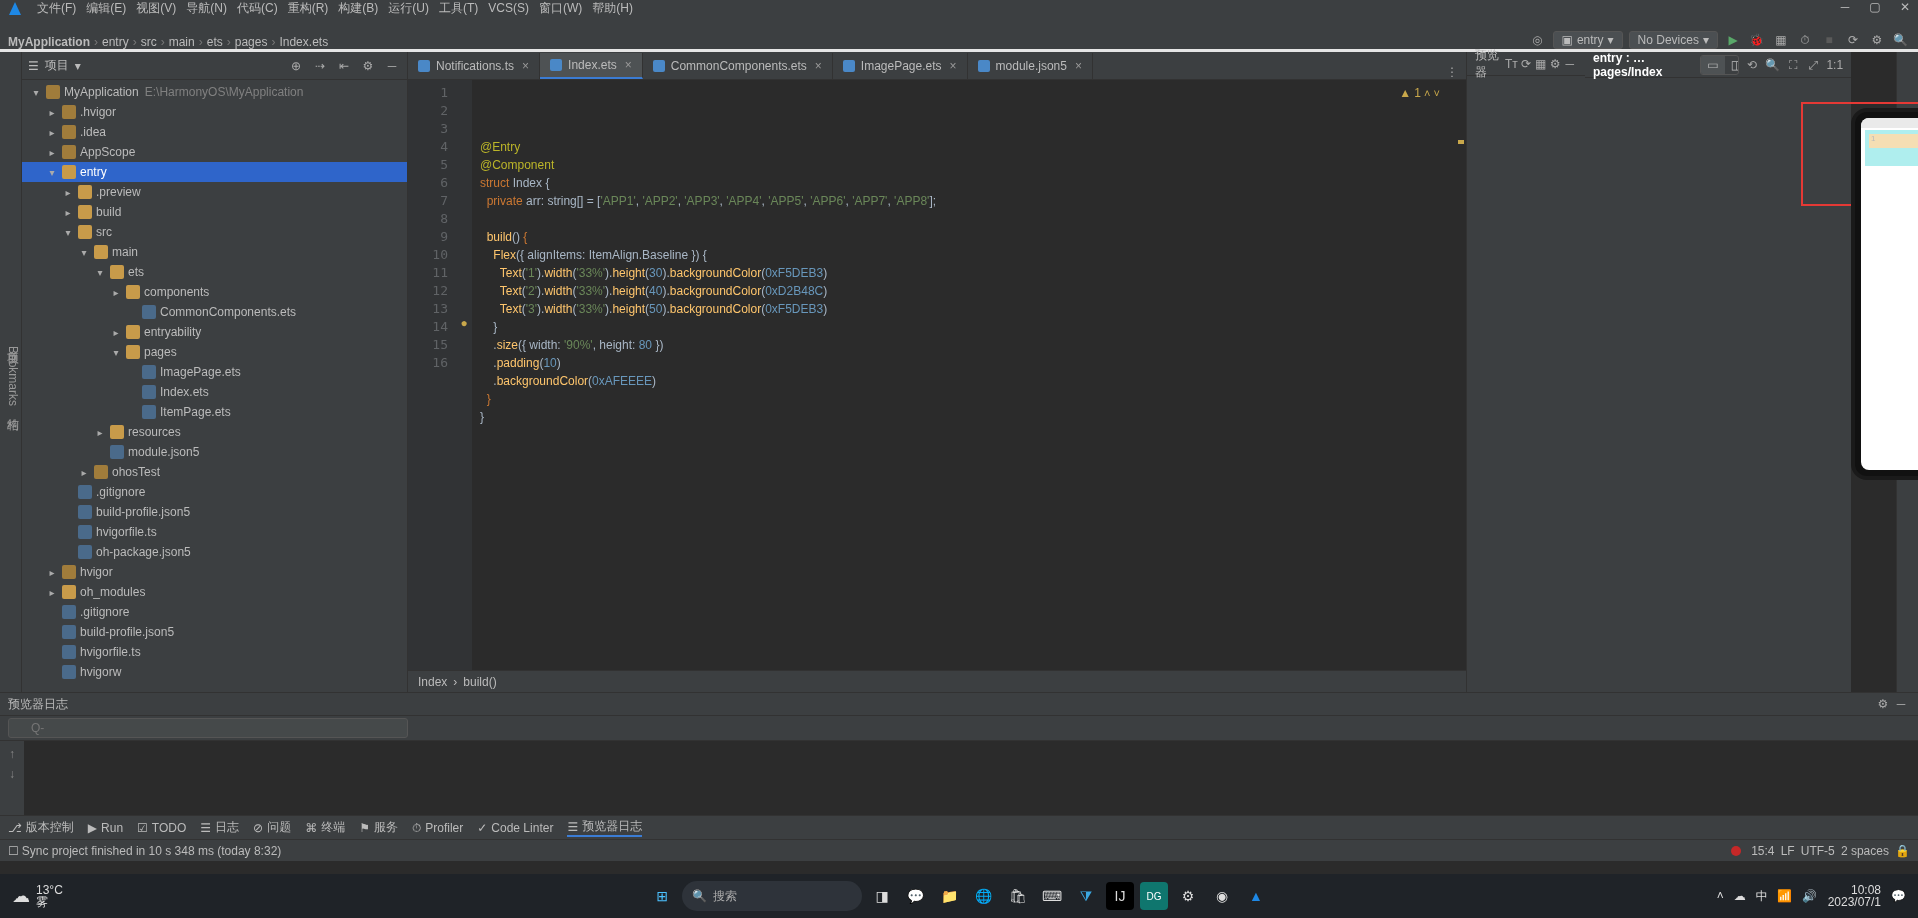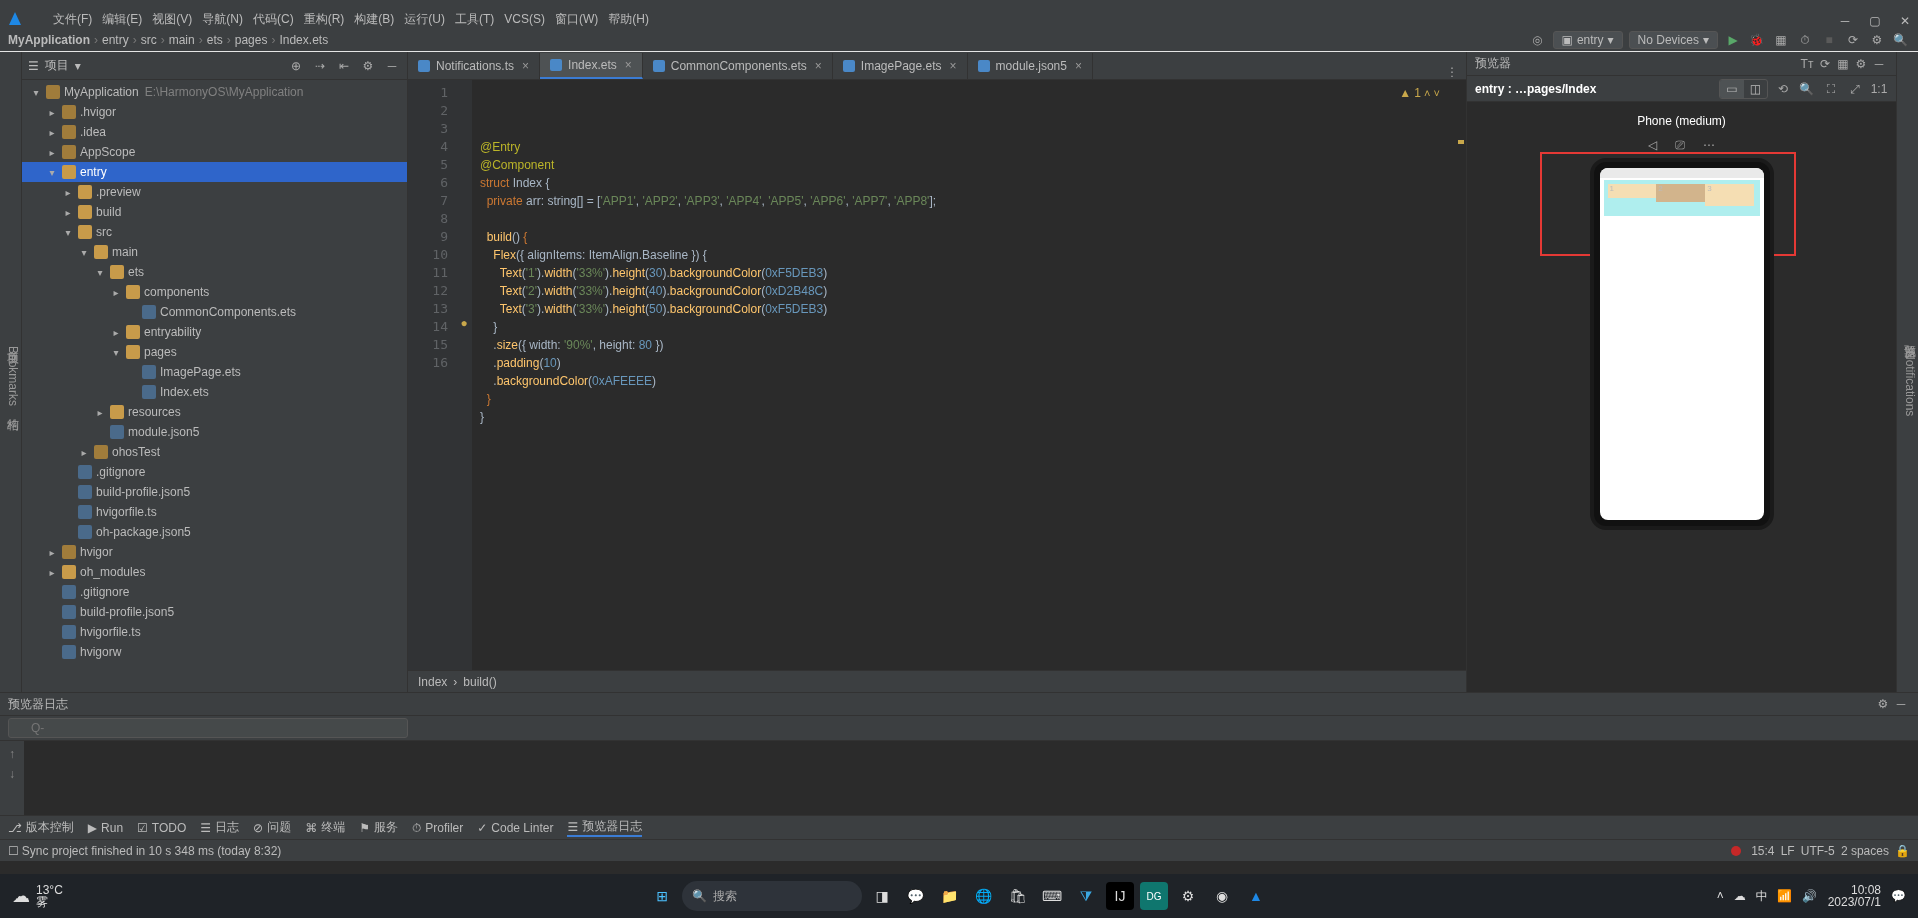--- a/index.html
+++ b/index.html
@@ -1,23 +1,23 @@
 <!DOCTYPE html>
 <html><head>
 <meta charset="utf-8">
 <style>
 *{margin:0;padding:0;box-sizing:border-box;font-family:"Microsoft YaHei",Arial,sans-serif;font-size:12px;user-select:none}
 body{background:#2b2b2b;color:#bbb;width:1918px;height:918px;overflow:hidden;position:relative}
-.titlebar{height:28px;background:#3c3f41;display:flex;align-items:flex-end;padding:0 6px;gap:16px}
+.titlebar{height:28px;background:#3c3f41;display:flex;align-items:flex-start;padding:0 6px;gap:0}
 .titlebar .logo{width:18px;height:18px;margin-right:8px;display:inline-flex;align-items:center;justify-content:center}
 .menu-item{padding:0 5px;color:#bbb;cursor:pointer;font-size:12px}
 .title-text{margin-left:24px;color:#8a8a8a;flex:1}
 .winbtns{display:flex;gap:16px;margin-left:auto;color:#bbb}
 .winbtn{width:14px;text-align:center;cursor:pointer}
-.breadcrumb-bar{height:24px;background:#3c3f41;display:flex;align-items:center;padding:0 8px;border-bottom:1px solid #e5e5e5}
+.breadcrumb-bar{height:24px;background:#3c3f41;display:flex;align-items:flex-end;padding:0 8px;border-bottom:3px solid #e5e5e5}
 .bc-item{color:#bbb;cursor:pointer}
 .bc-sep{color:#777;margin:0 4px}
 .bc-right{margin-left:auto;display:flex;align-items:center;gap:6px}
 .pill{background:#4b4f52;border:1px solid #555;border-radius:3px;padding:1px 8px;display:flex;align-items:center;gap:4px;cursor:pointer;font-size:11px}
 .iconbtn{width:18px;height:18px;display:inline-flex;align-items:center;justify-content:center;cursor:pointer;color:#aaa}
 .main-row{display:flex;height:640px}
 .left-gutter{width:22px;background:#3c3f41;border-right:1px solid #323232;writing-mode:vertical-rl;text-align:center;padding-top:8px;font-size:11px;color:#999}
 .project-panel{width:386px;background:#3c3f41;display:flex;flex-direction:column;border-right:1px solid #323232}
 .panel-header{height:28px;display:flex;align-items:center;padding:0 6px;gap:6px;border-bottom:1px solid #323232}
 .panel-header .sp{flex:1}
@@ -44,21 +44,21 @@
 .code .kw{color:#cc7832}
 .code .dec{color:#bbb529}
 .code .str{color:#6a8759}
 .code .num{color:#6897bb}
 .code .fn{color:#ffc66d}
 .code .ty{color:#a9b7c6}
 .code .hl-line{position:absolute;left:0;right:0;height:18px;background:#323232;z-index:-1}
 .warn-badge{position:absolute;top:6px;right:26px;color:#c9a84b;font-size:11px}
 .minimap-stripe{position:absolute;top:60px;right:2px;width:6px;height:4px;background:#c9a84b}
 .code-breadcrumb{height:22px;background:#3c3f41;border-top:1px solid #323232;display:flex;align-items:center;padding:0 10px;gap:6px;color:#bbb;font-size:12px}
-.preview-panel{width:430px;background:#3c3f41;border-left:1px solid #323232;display:flex;flex-direction:column}
+.preview-panel{width:430px;background:#3c3f41;border-left:1px solid #323232;display:flex;flex-direction:row}
 .right-gutter{width:22px;background:#3c3f41;border-left:1px solid #323232;writing-mode:vertical-rl;text-align:center;padding-top:8px;font-size:11px;color:#999}
 .pv-head1{height:24px;display:flex;align-items:center;padding:0 8px;border-bottom:1px solid #323232}
 .pv-head1 .sp{flex:1}
 .pv-head2{height:26px;display:flex;align-items:center;padding:0 8px;gap:6px;border-bottom:1px solid #323232;font-size:12px}
 .pv-head2 .sp{flex:1}
 .seg{display:flex;border:1px solid #555;border-radius:3px;overflow:hidden}
 .seg div{padding:2px 6px;cursor:pointer}
 .seg div.on{background:#4e5254}
 .pv-body{flex:1;background:#2b2b2b;display:flex;flex-direction:column;align-items:center;padding-top:12px}
 .pv-label{color:#fff;font-size:12px;margin-bottom:10px}
@@ -230,20 +230,25 @@
         <div class="tree-row" style="padding-left: 104px;">
           <span class="tw"></span>
           <span class="ic file"></span>
           <span>ImagePage.ets</span>
         </div>
         <div class="tree-row" style="padding-left: 104px;">
           <span class="tw"></span>
           <span class="ic file"></span>
           <span>Index.ets</span>
         </div>
+        <div class="tree-row" style="padding-left: 104px;">
+          <span class="tw"></span>
+          <span class="ic file"></span>
+          <span>ItemPage.ets</span>
+        </div>
         <div class="tree-row" style="padding-left: 72px;">
           <span class="tw">▸</span>
           <span class="ic folder-o"></span>
           <span>resources</span>
         </div>
         <div class="tree-row" style="padding-left: 72px;">
           <span class="tw"></span>
           <span class="ic file"></span>
           <span>module.json5</span>
         </div>

